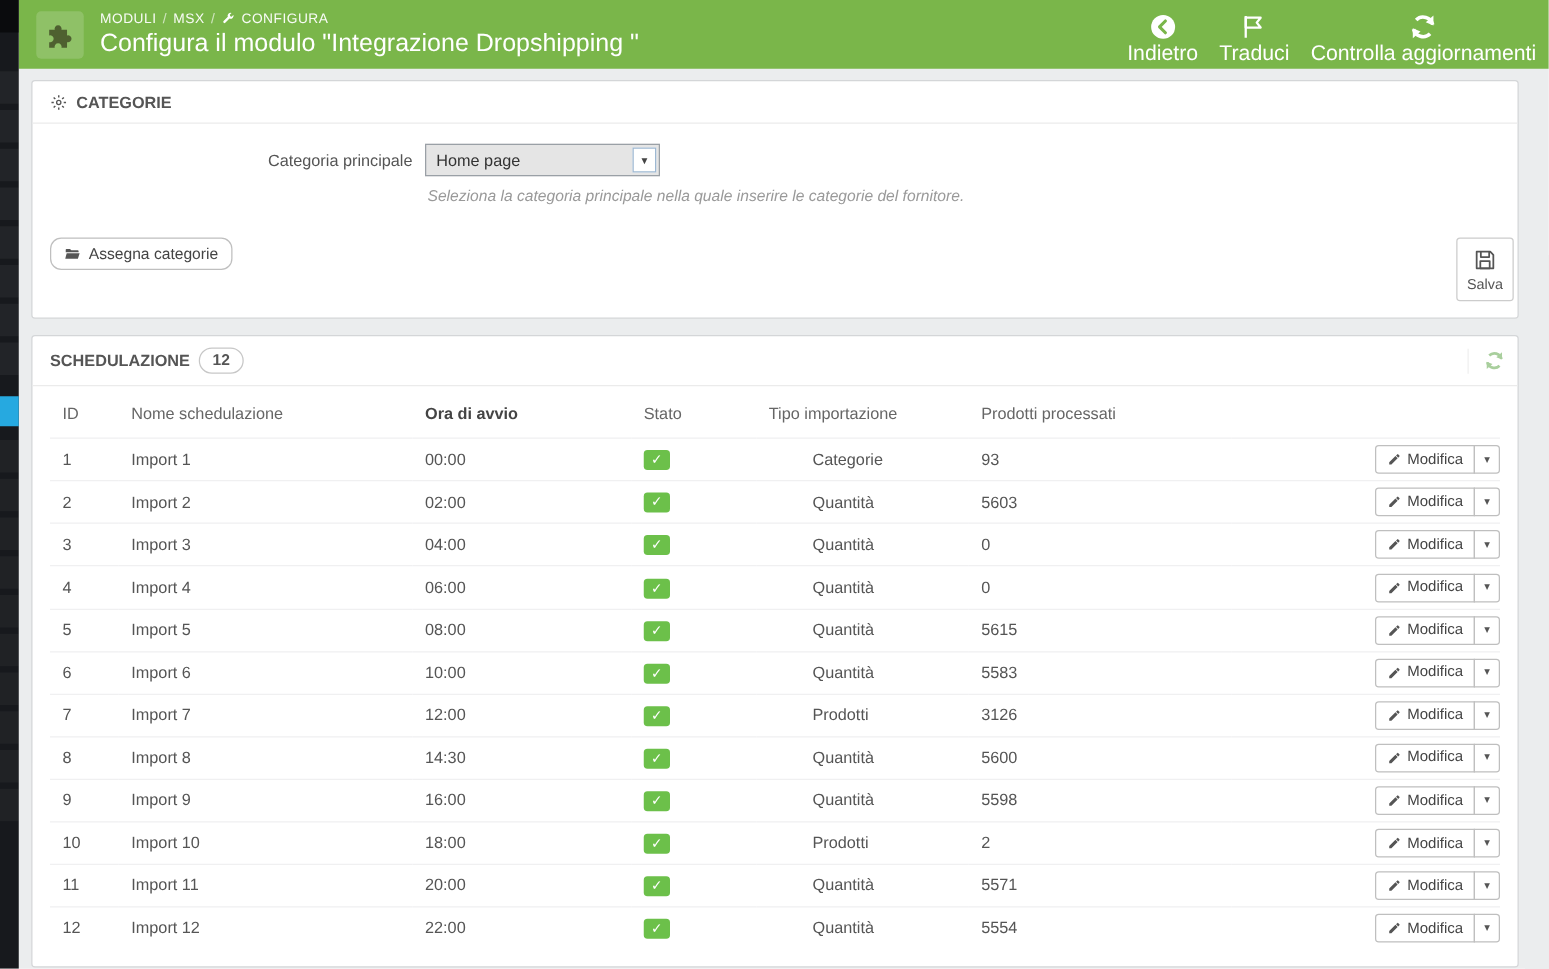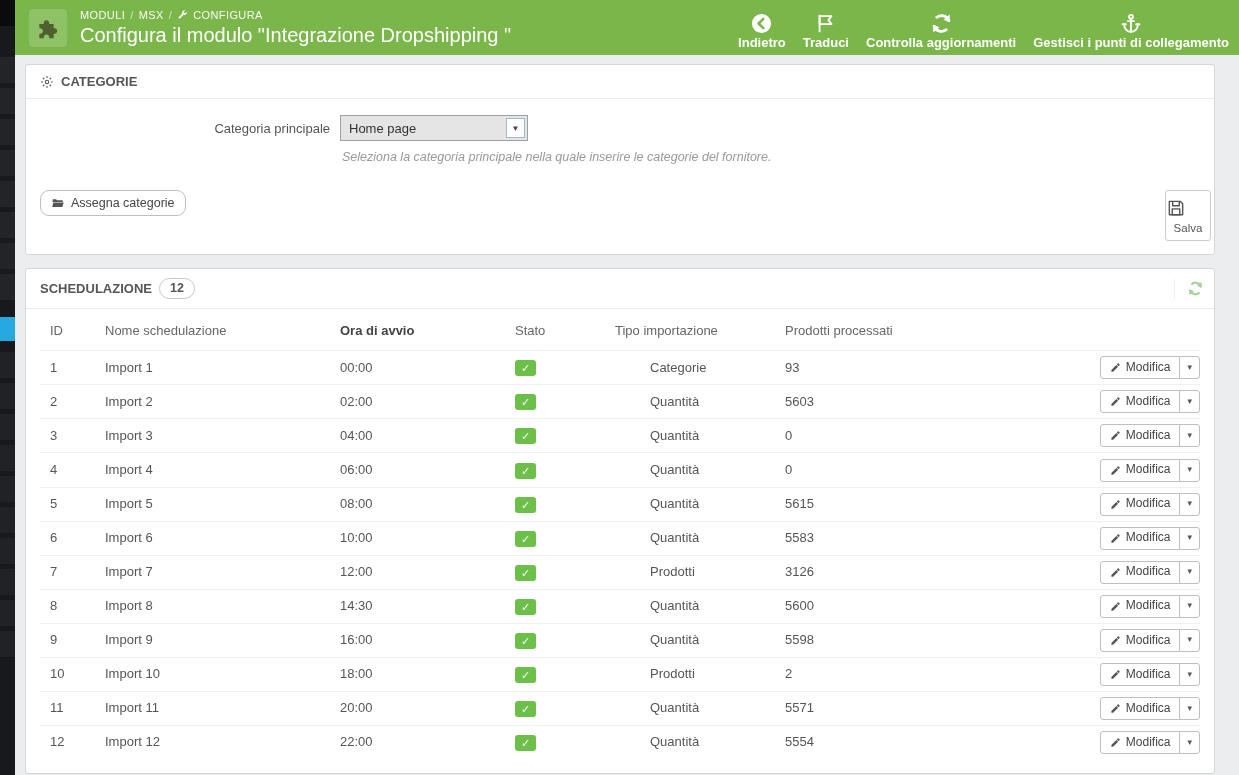--- a/index.html
+++ b/index.html
@@ -24,21 +24,21 @@
     background:rgba(255,255,255,.16); display:flex; align-items:center; justify-content:center; flex:0 0 auto; }
   .head-text { display:flex; flex-direction:column; gap:3px; min-width:0; }
   .breadcrumb { font-size:11px; letter-spacing:.4px; text-transform:uppercase;
     color:rgba(255,255,255,.95); display:flex; align-items:center; gap:5px; }
   .breadcrumb .sep { color:rgba(255,255,255,.65); }
   .breadcrumb .crumb { cursor:pointer; }
   .page-title { font-size:20px; font-weight:400; margin:0; line-height:1.15; white-space:nowrap; }
 
   .topbar-actions { margin-left:auto; display:flex; align-items:flex-start; gap:17px; padding:7px 10px 0 10px; }
   .tb-action { display:flex; flex-direction:column; align-items:center; gap:0;
-    font-size:13px; color:#fff; cursor:pointer; white-space:nowrap;font-weight:bold; }
+    font-size:17px; color:#fff; cursor:pointer; white-space:nowrap; }
   .tb-action svg { display:block; }
 
   
   main { padding:9px 24px 0 10px; }
   .panel { background:#fff; border:1px solid #d4d6d8; border-radius:3px; margin-bottom:13px; }
   .panel-heading { padding:9px 10px 9px 14px; font-size:13px; font-weight:700; color:#555;
     border-bottom:1px solid #ebebeb; display:flex; align-items:center; gap:7px; }
   .panel-heading svg { flex:0 0 auto; }
 
   .badge { background:#fff; border:1px solid #c7c7c7; border-radius:11px; padding:1px 10px 2px;
@@ -58,21 +58,21 @@
     font-size:8px; color:#444; background:#fff; }
   .help { font-style:italic; color:#999; font-size:12.5px; margin:9px 0 0 2px; }
 
   .panel-footer-row { display:flex; justify-content:space-between; align-items:flex-start;
     padding:26px 3px 13px 14px; }
   .btn { background:#fff; border:1px solid #bfbfbf; border-radius:9px; color:#444;
     font-size:12.5px; padding:4px 10px; display:inline-flex; align-items:center; gap:6px;
     cursor:pointer; font-family:inherit; line-height:1.3; }
   .save-btn { background:#fff; border:1px solid #ccc; border-radius:3px; color:#555;
     font-size:11.5px; width:46px; padding:7px 0 6px; display:flex; flex-direction:column;
-    gap:4px; cursor:pointer; font-family:inherit; }
+    align-items:center; gap:4px; cursor:pointer; font-family:inherit; }
 
   
   .sched-table { width:calc(100% - 28px); margin:0 14px 14px; border-collapse:collapse;
     font-size:13px; color:#555; }
   .sched-table th { text-align:left; font-weight:400; color:#666; padding:14px 10px 12px; white-space:nowrap; }
   .sched-table th.bold { font-weight:700; color:#444; }
   .sched-table td { padding:5px 10px; border-top:1px solid #f0f0f1; height:23px; line-height:22px; }
   td.c-type { padding-left:45px; }
   td.c-actions { text-align:right; padding-right:0; }
 
@@ -158,32 +158,20 @@
         <span>
           <svg width="23" height="23" viewBox="0 0 24 24">
             <path d="M6.2 6.2A8.2 8.2 0 0 1 20 10.2" fill="none" stroke="#fff" stroke-width="3"></path>
             <polygon points="20.6,2.6 20.6,10.8 14.2,8.2" fill="#fff"></polygon>
             <path d="M17.8 17.8A8.2 8.2 0 0 1 4 13.8" fill="none" stroke="#fff" stroke-width="3"></path>
             <polygon points="3.4,21.4 3.4,13.2 9.8,15.8" fill="#fff"></polygon>
           </svg>
         </span>
         <span>Controlla aggiornamenti</span>
       </div>
-      <div class="tb-action">
-        <span>
-          <svg width="22" height="23" viewBox="0 0 24 24" fill="none" stroke="#fff" stroke-width="2" stroke-linecap="round">
-            <circle cx="12" cy="4.6" r="2.1"></circle>
-            <path d="M12 6.8V21"></path>
-            <path d="M8.6 9.4h6.8"></path>
-            <path d="M4.5 13.5c.4 4.8 3.8 7.5 7.5 7.5s7.1-2.7 7.5-7.5"></path>
-            <path d="M2.8 12.8h3.6M17.6 12.8h3.6"></path>
-          </svg>
-        </span>
-        <span>Gestisci i punti di collegamento</span>
-      </div>
     </div>
   </header>
 
   <main>
 
     <section class="panel">
       <div class="panel-heading">
         <span style="display:flex;">
           <svg width="14" height="14" viewBox="0 0 24 24" fill="#555">
             <path d="M12 8.2a3.8 3.8 0 1 0 0 7.6 3.8 3.8 0 0 0 0-7.6zm0 5.8a2 2 0 1 1 0-4 2 2 0 0 1 0 4z"></path>

